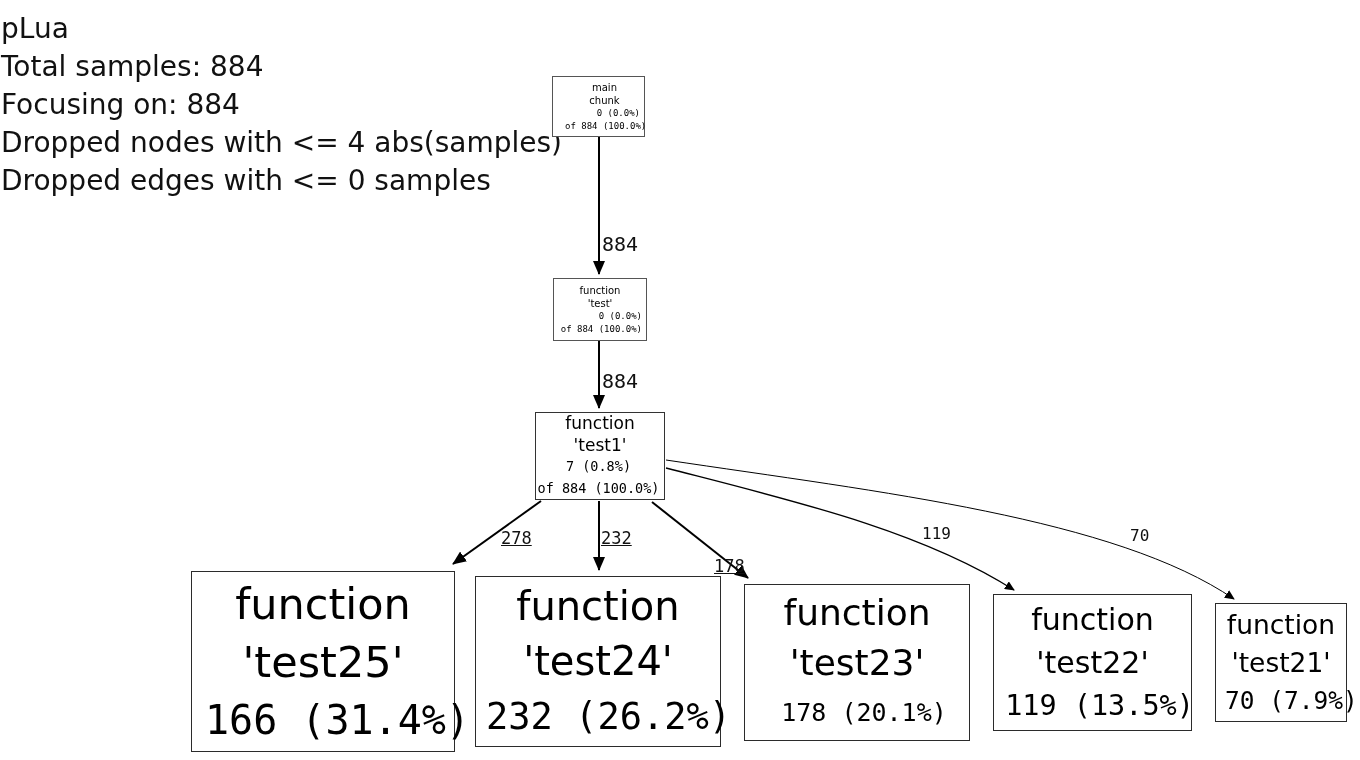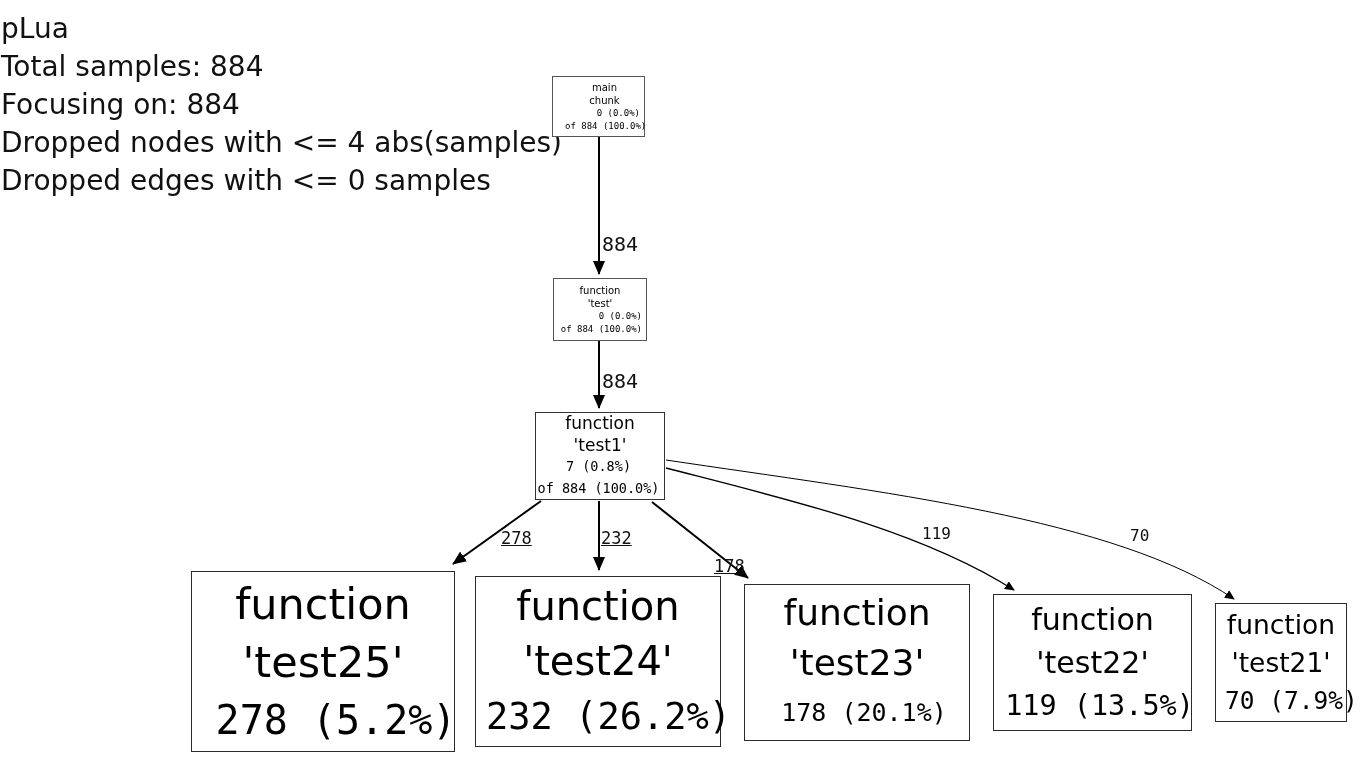--- a/index.html
+++ b/index.html
@@ -119,21 +119,21 @@
   <div id="n-test1" class="node">
     <div class="ln">function</div>
     <div class="ln">'test1'</div>
     <div class="ln stat">7 (0.8%)</div>
     <div class="ln stat">of 884 (100.0%)</div>
   </div>
 
   <div id="n-test25" class="node leaf">
     <div class="ln">function</div>
     <div class="ln">'test25'</div>
-    <div class="ln stat">278 (5.2%)</div>
+    <div class="ln stat">166 (31.4%)</div>
   </div>
 
   <div id="n-test24" class="node leaf">
     <div class="ln">function</div>
     <div class="ln">'test24'</div>
     <div class="ln stat">232 (26.2%)</div>
   </div>
 
   <div id="n-test23" class="node leaf">
     <div class="ln">function</div>

